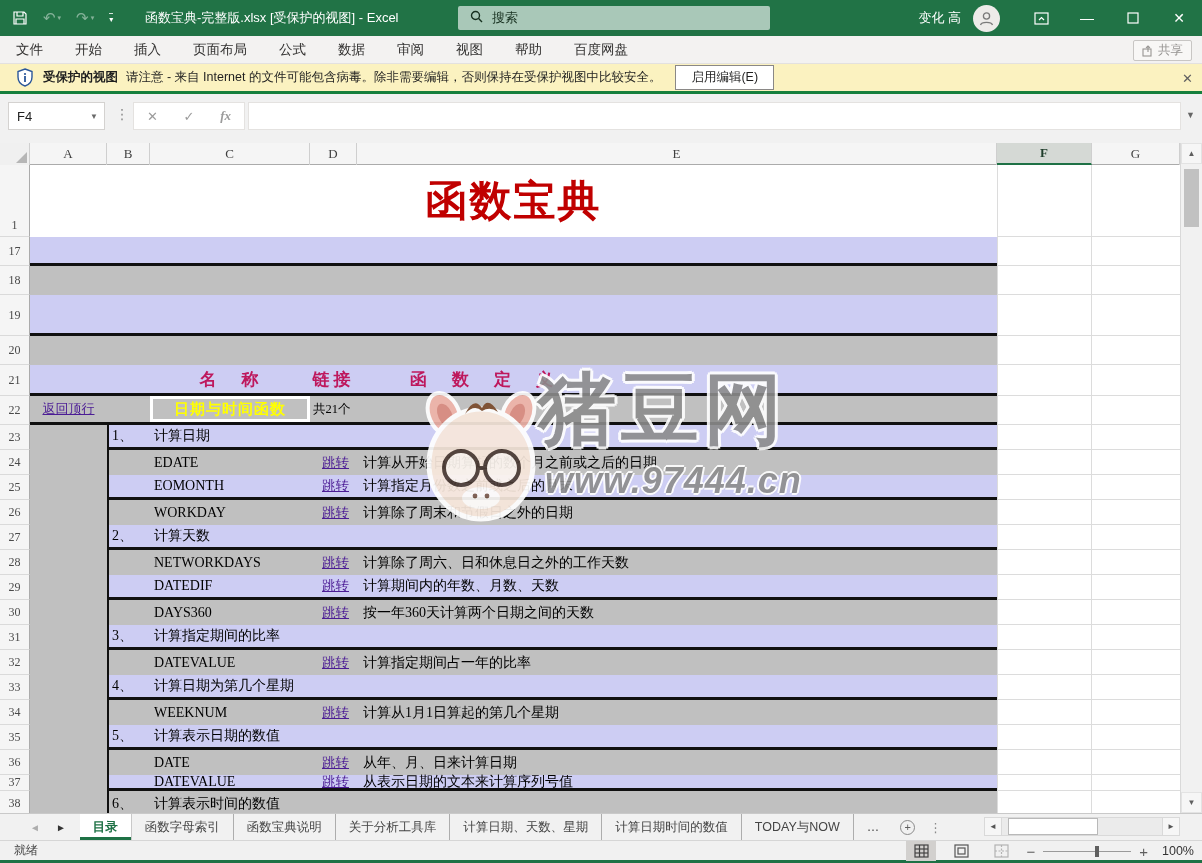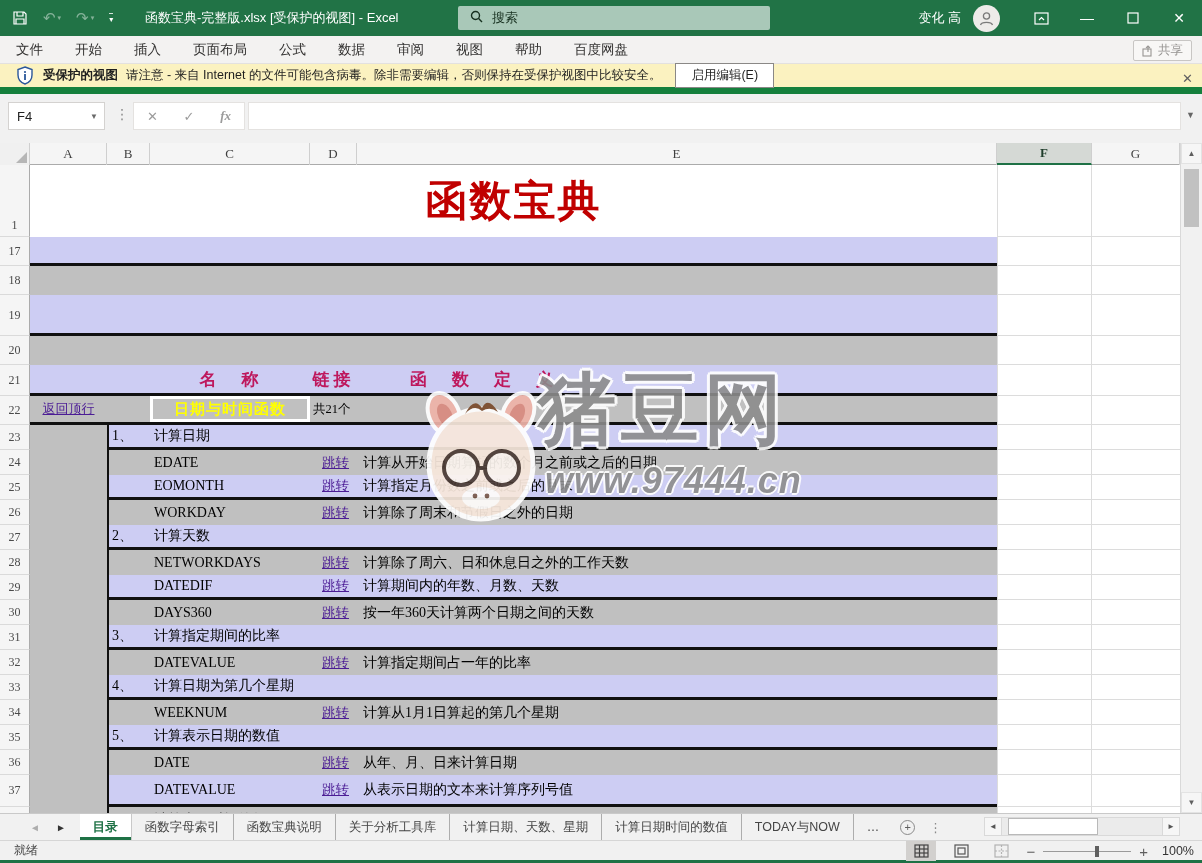--- a/index.html
+++ b/index.html
@@ -24,21 +24,21 @@
   .avatar { width:27px; height:27px; border-radius:50%; background:#EDEBE9; display:flex; align-items:center; justify-content:center; margin-right:18px; }
   .winbtn { width:46px; height:36px; display:flex; align-items:center; justify-content:center; font-size:14px; color:#fff; }
   
   .ribbonrow { position:absolute; top:36px; left:0; width:1202px; height:28px; background:#F3F2F1; border-bottom:1px solid #E3E1DF;
     display:flex; align-items:center; font-size:13.5px; color:#323130; }
   .rtab { padding:0 16px; height:28px; display:flex; align-items:center; }
   .share-btn { position:absolute; right:10px; top:4px; height:21px; border:1px solid #C8C6C4; background:#F8F7F6; color:#979593;
     font-size:12.5px; display:flex; align-items:center; gap:4px; padding:0 8px; border-radius:2px; }
   
   .banner { position:absolute; top:64px; left:0; width:1202px; height:30px; background:#FBF2C0; display:flex; align-items:center;
-    font-size:12.5px; color:#1F1F1F; border-bottom:7px solid #15803d; }
+    font-size:12.5px; color:#1F1F1F; border-bottom:3px solid #15803d; }
   .banner .shield { margin-left:16px; margin-right:9px; display:flex; }
   .banner b { margin-right:8px; }
   .pv-btn { margin-left:14px; border:1px solid #8A8886; background:#fff; padding:3px 15px; font-size:12.5px; color:#1F1F1F; }
   .banner-x { position:absolute; right:9px; top:7px; color:#5f5f5f; font-size:13px; }
   
   .formularow { position:absolute; top:94px; left:0; width:1202px; height:49px; background:#F1F1F1; }
   .namebox { position:absolute; left:8px; top:8px; width:97px; height:28px; background:#fff; border:1px solid #D4D2D0;
     display:flex; align-items:center; font-size:13px; color:#222; }
   .namebox .nb-text { flex:1; padding-left:8px; }
   .nb-drop { width:20px; height:100%; display:flex; align-items:center; justify-content:center; color:#6a6a6a; font-size:8px; }
@@ -465,21 +465,21 @@
       <div class="cA"></div>
     <div class="band bandBE gry">
         <div class="ib"></div>
         <div class="ic">DATE</div>
         <div class="id"><span class="link">跳转</span></div>
         <div class="ie">从年、月、日来计算日期</div>
       </div>
     <div class="cF"></div>
       <div class="cG"></div>
   </div>
-  <div class="r" style="height:32px">
+  <div class="r" style="height:16px">
     <div class="rh">37</div>
       <div class="cA"></div>
     <div class="band bandBE lav bb">
         <div class="ib"></div>
         <div class="ic">DATEVALUE</div>
         <div class="id"><span class="link">跳转</span></div>
         <div class="ie">从表示日期的文本来计算序列号值</div>
       </div>
     <div class="cF"></div>
       <div class="cG"></div>

